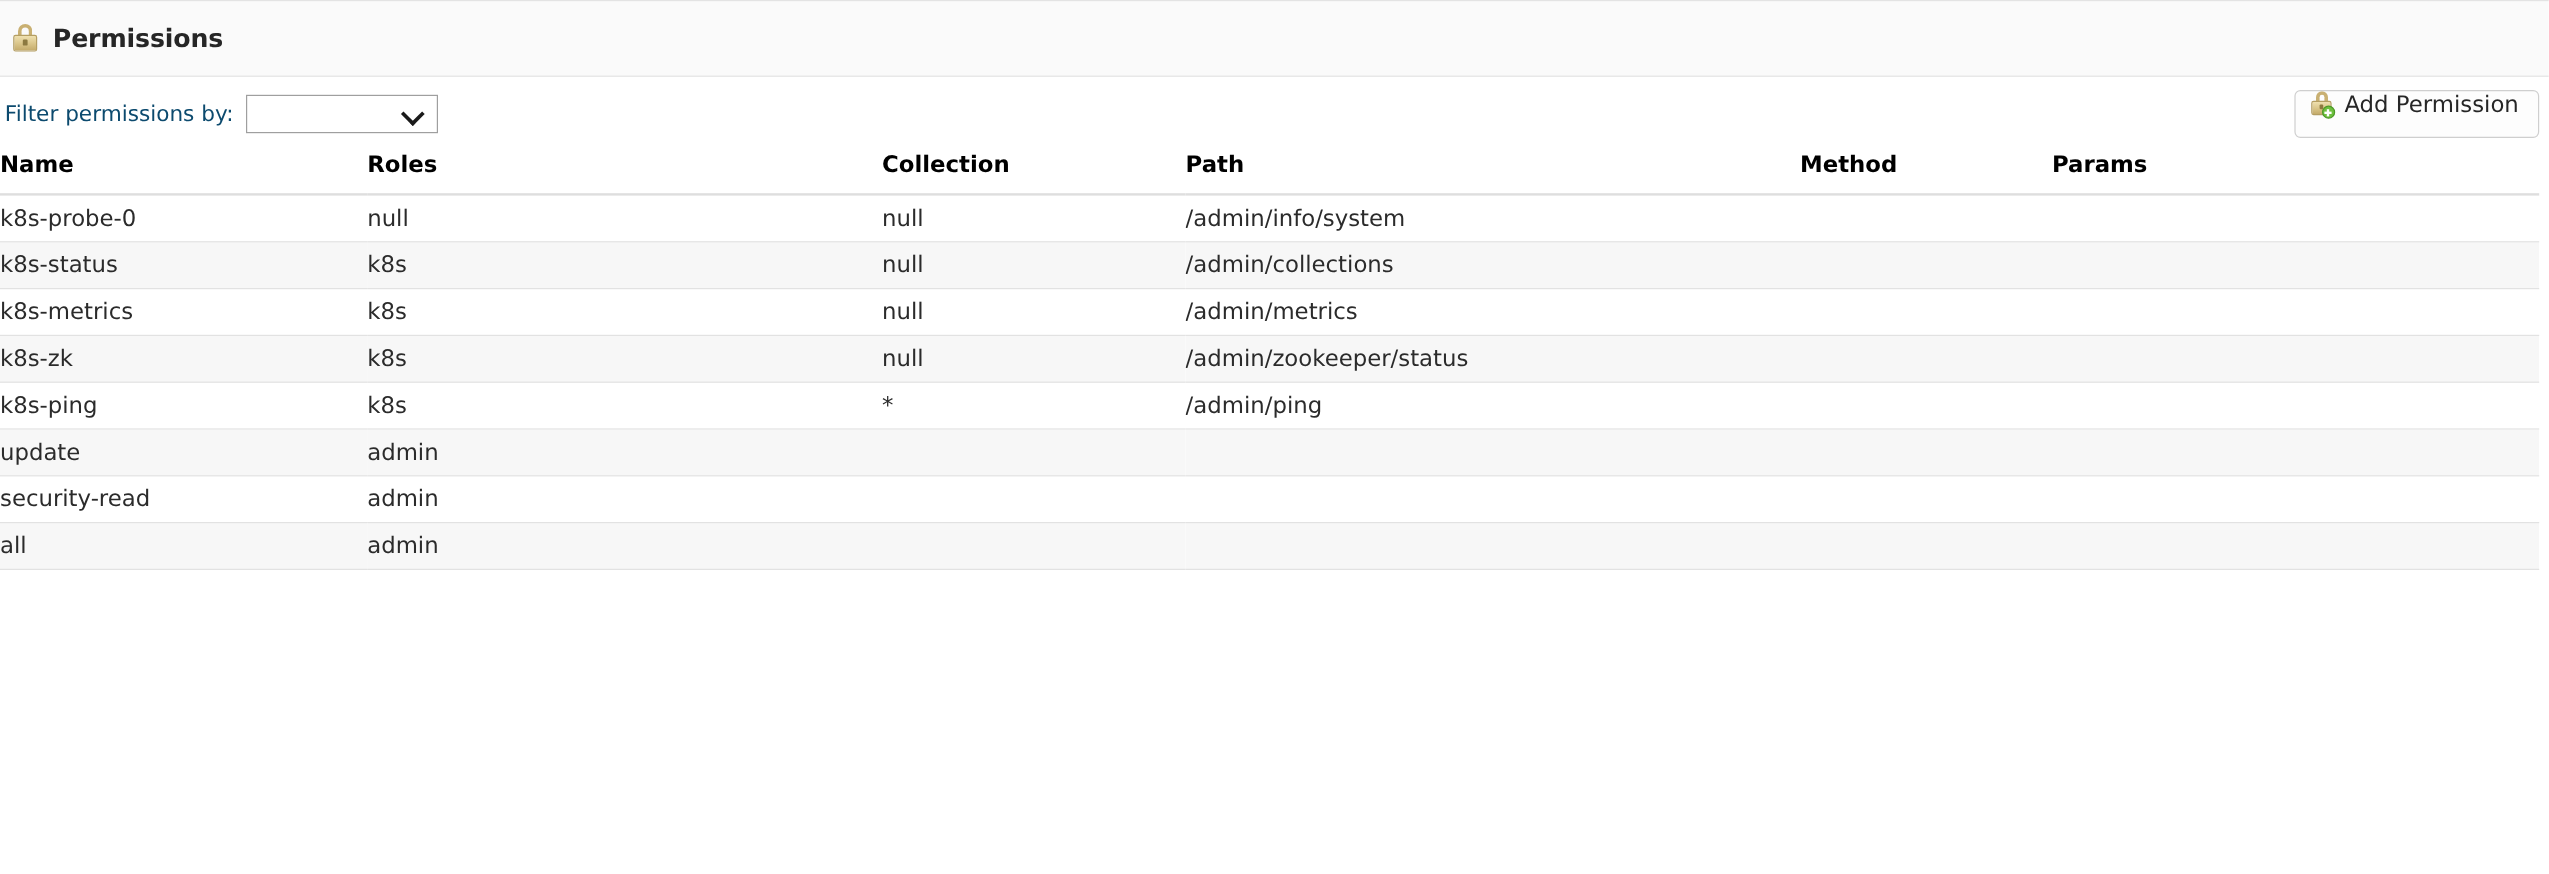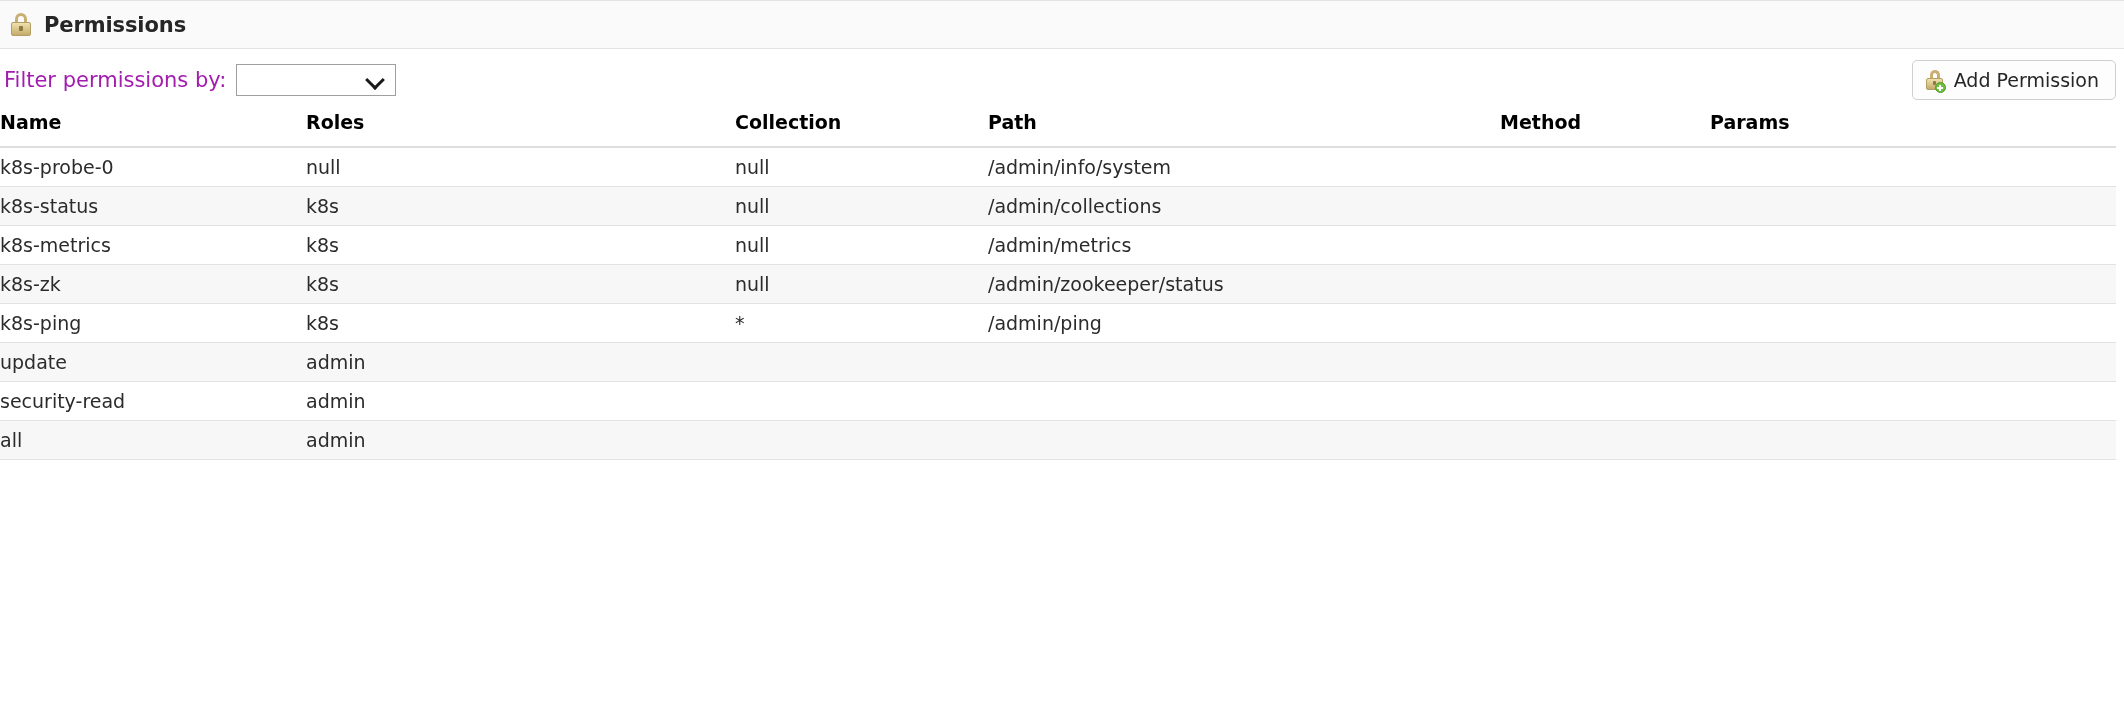--- a/index.html
+++ b/index.html
@@ -10,21 +10,21 @@
   body {
     width: 2124px;
     height: 728px;
     font-family: "DejaVu Sans", "Liberation Sans", sans-serif;
     color: #2b2b2b;
     overflow: hidden;
   }
 
   
   .panel-header {
-    height: 49px;
+    height: 64px;
     box-sizing: border-box;
     background: #fafafa;
     border-top: 1px solid #e3e3e3;
     border-bottom: 1px solid #e3e3e3;
     display: flex;
     align-items: center;
     padding-left: 10px;
   }
   .panel-header .title {
     font-size: 21px;
@@ -99,22 +99,22 @@
   
   .toolbar {
     position: relative;
     height: 62px;
     box-sizing: border-box;
     display: flex;
     align-items: center;
     padding: 0 8px 0 4px;
   }
   .filter-label {
-    font-size: 21px;
-    color: #a21caf;
+    font-size: 18px;
+    color: #0c4a6e;
     white-space: nowrap;
     margin-right: 10px;
   }
   .filter-select {
     width: 160px;
     height: 32px;
     box-sizing: border-box;
     background: #ffffff;
     border: 1px solid #9f9f9f;
     position: relative;
@@ -128,21 +128,21 @@
     height: 11px;
     margin-top: -7px;
     border-right: 3px solid #1a1a1a;
     border-bottom: 3px solid #1a1a1a;
     transform: rotate(45deg);
   }
   .spacer { flex: 1 1 auto; }
 
   .add-btn {
     display: inline-flex;
-    align-items: center;
+    align-items: flex-start;
     gap: 9px;
     height: 40px;
     padding: 0 16px 0 13px;
     box-sizing: border-box;
     background: #fdfdfd;
     border: 1px solid #cfcfcf;
     border-radius: 5px;
     font-size: 19px;
     color: #262626;
     cursor: pointer;

